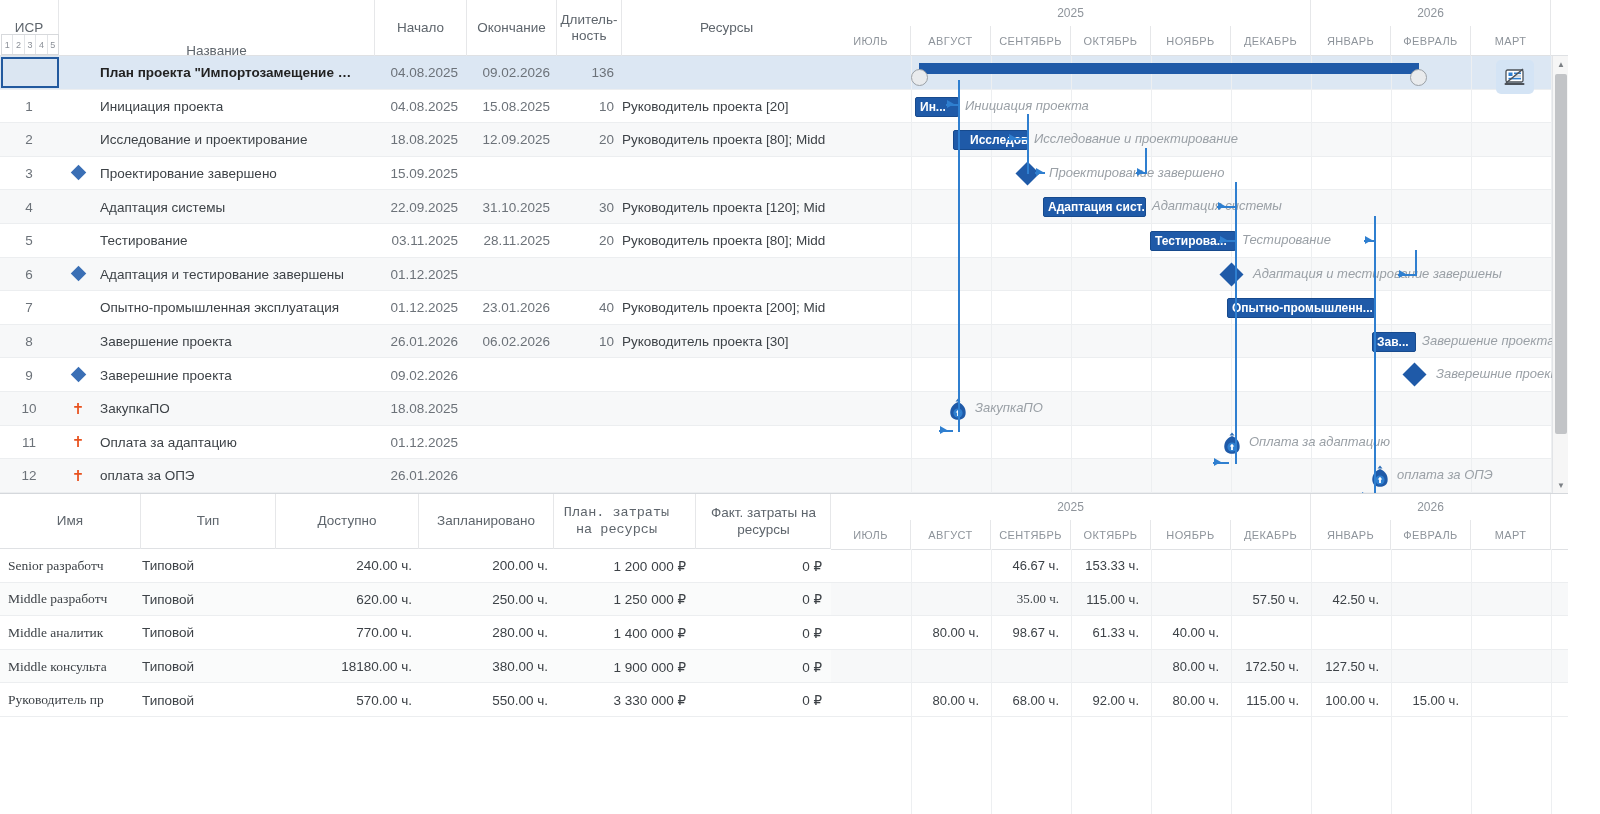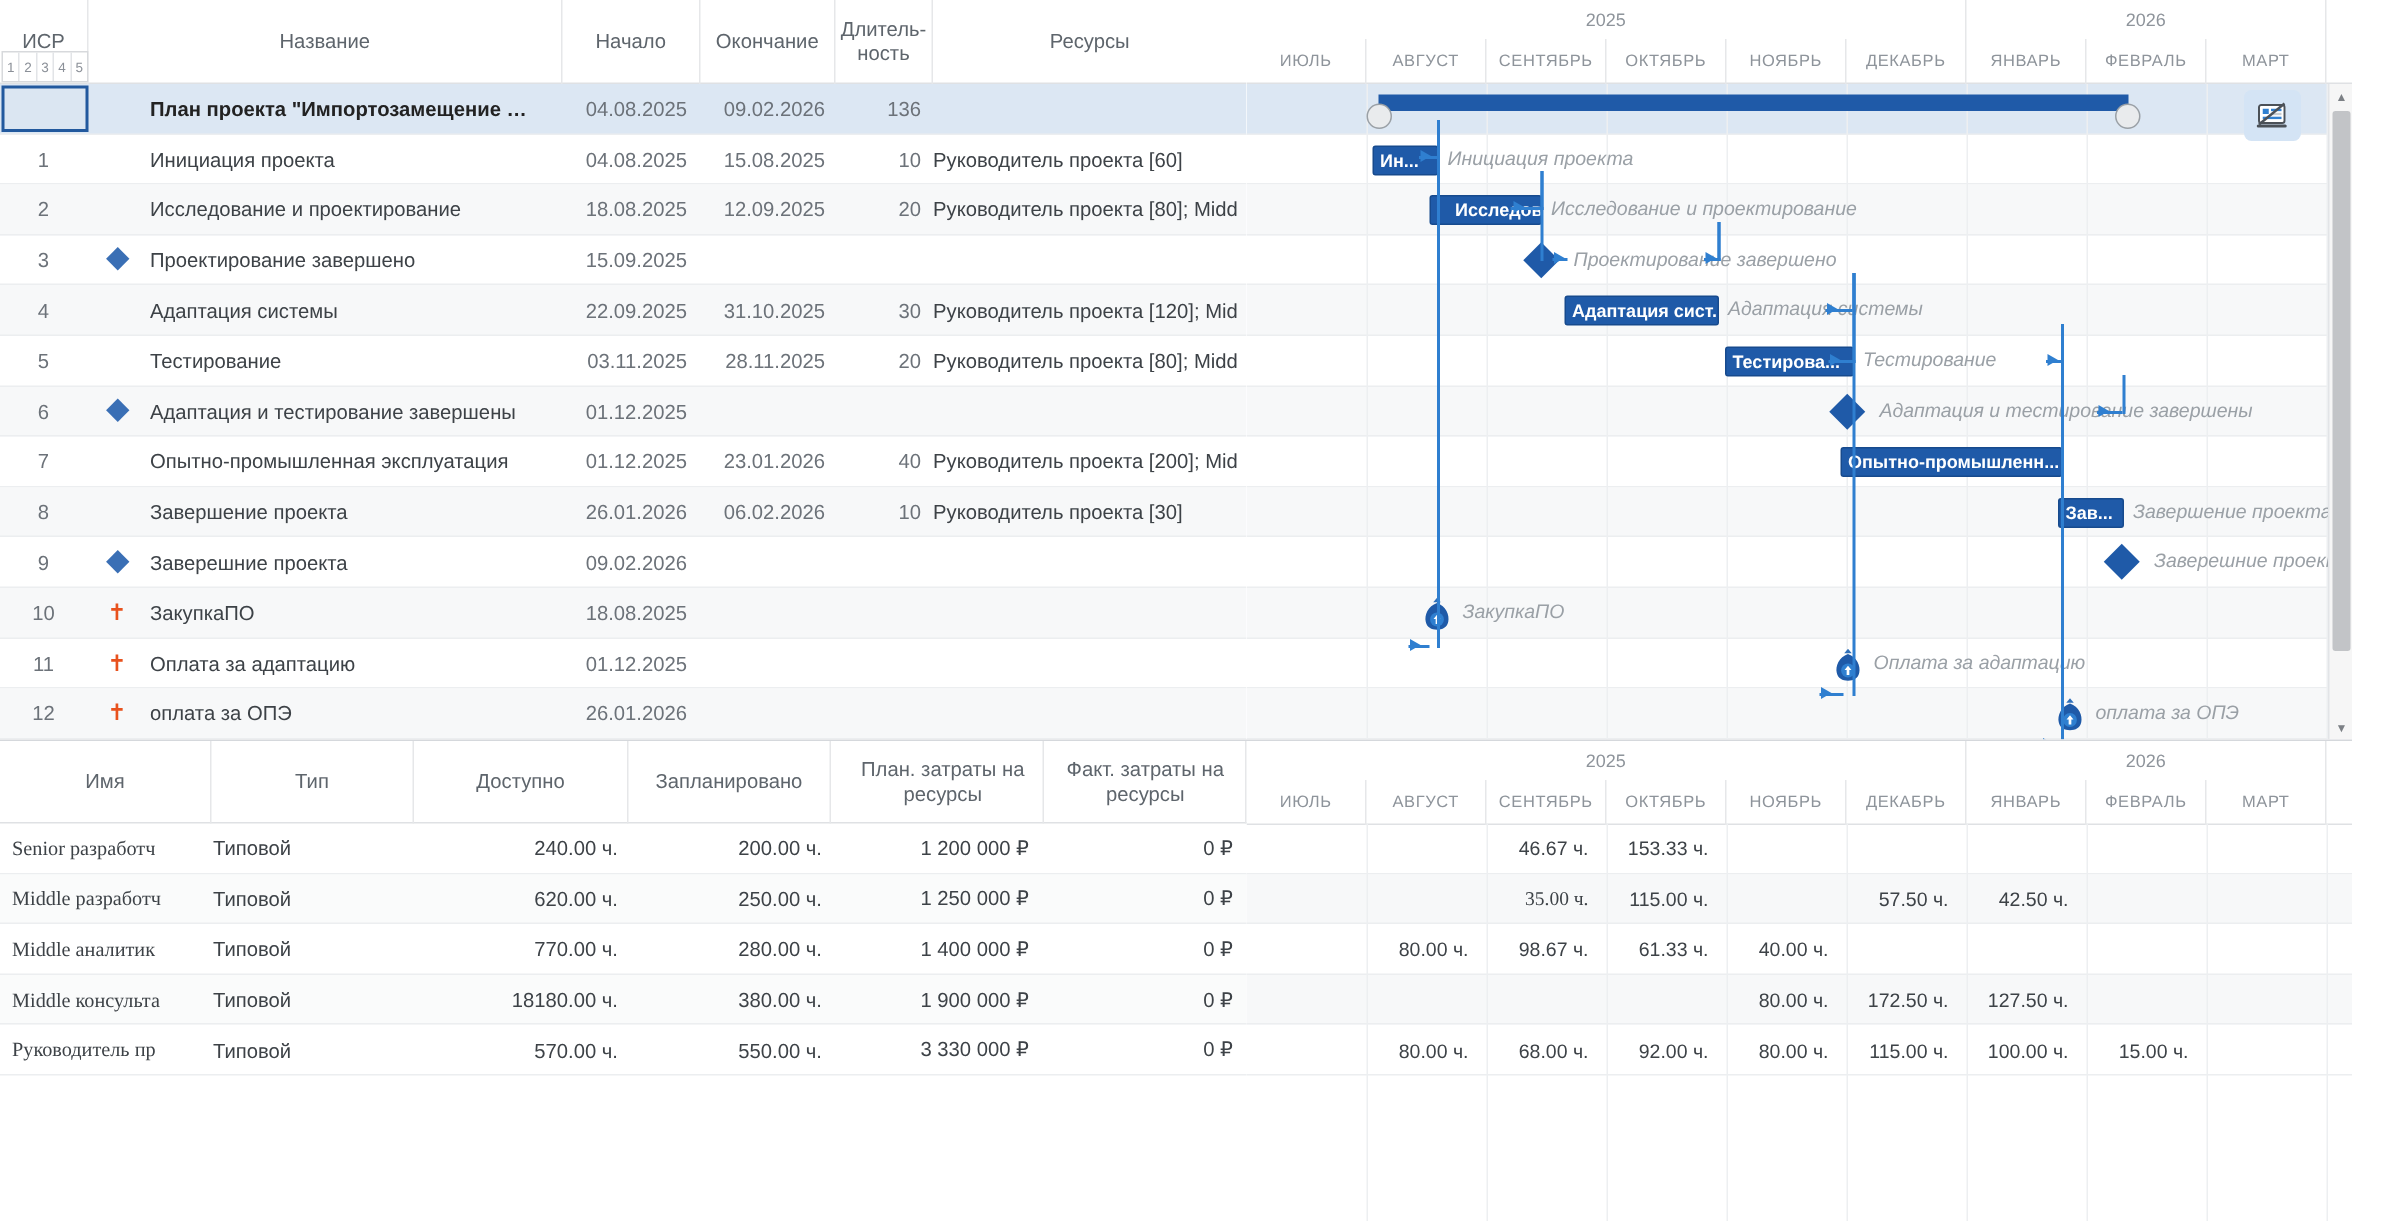--- a/index.html
+++ b/index.html
@@ -119,21 +119,21 @@
          justify-content:flex-end;padding-right:12px;font-size:13px;color:#3d4247;}
 </style>
 </head>
 <body>
 <div id="app">
 
 <div id="topPane">
 
   <div id="gridHead">
     <div class="gh" style="left:0;width:58px;">ИСР</div>
-    <div class="gh" style="left:59px;width:315px;">Название</div>
+    <div class="gh" style="left:59px;width:315px;margin-top:23px;">Название</div>
     <div class="gh" style="left:375px;width:91px;">Начало</div>
     <div class="gh" style="left:467px;width:89px;">Окончание</div>
     <div class="gh" style="left:557px;width:64px;white-space:pre;">Длитель-
 ность</div>
     <div class="gh" style="left:622px;width:209px;">Ресурсы</div>
 
     <div class="vline" style="left:58px;"></div>
     <div class="vline" style="left:374px;"></div>
     <div class="vline" style="left:466px;"></div>
     <div class="vline" style="left:556px;"></div>
@@ -160,21 +160,21 @@
           <div class="selbox"></div>
           <div class="rl"></div>
         </div>
         <div class="trow" style="top: 33.6px;">
           <div class="c-wbs">1</div>
           <div class="c-ind"></div>
           <div class="c-name">Инициация проекта</div>
           <div class="c-start">04.08.2025</div>
           <div class="c-end">15.08.2025</div>
           <div class="c-dur">10</div>
-          <div class="c-res">Руководитель проекта [60]</div>
+          <div class="c-res">Руководитель проекта [20]</div>
           <div class="rl"></div>
         </div>
         <div class="trow alt" style="top: 67.2px;">
           <div class="c-wbs">2</div>
           <div class="c-ind"></div>
           <div class="c-name">Исследование и проектирование</div>
           <div class="c-start">18.08.2025</div>
           <div class="c-end">12.09.2025</div>
           <div class="c-dur">20</div>
           <div class="c-res">Руководитель проекта [80]; Midd</div>
@@ -444,21 +444,21 @@
   </div>
 </div>
 
 <div id="botPane">
 
   <div id="rHead">
     <div class="gh" style="left:0;width:140px;">Имя</div>
     <div class="gh" style="left:141px;width:134px;">Тип</div>
     <div class="gh" style="left:276px;width:142px;">Доступно</div>
     <div class="gh" style="left:419px;width:134px;">Запланировано</div>
-    <div class="gh" style="left:558px;width:141px;">План. затраты на ресурсы</div>
+    <div class="gh" style="left:546px;width:141px;font-family:Liberation Mono, monospace;">План. затраты на ресурсы</div>
     <div class="gh" style="left:696px;width:135px;">Факт. затраты на ресурсы</div>
     <div class="vline" style="left:140px;"></div>
     <div class="vline" style="left:275px;"></div>
     <div class="vline" style="left:418px;"></div>
     <div class="vline" style="left:553px;"></div>
     <div class="vline" style="left:695px;"></div>
     <div class="vline" style="left:830px;"></div>
   </div>
 
   <div id="rBody">

